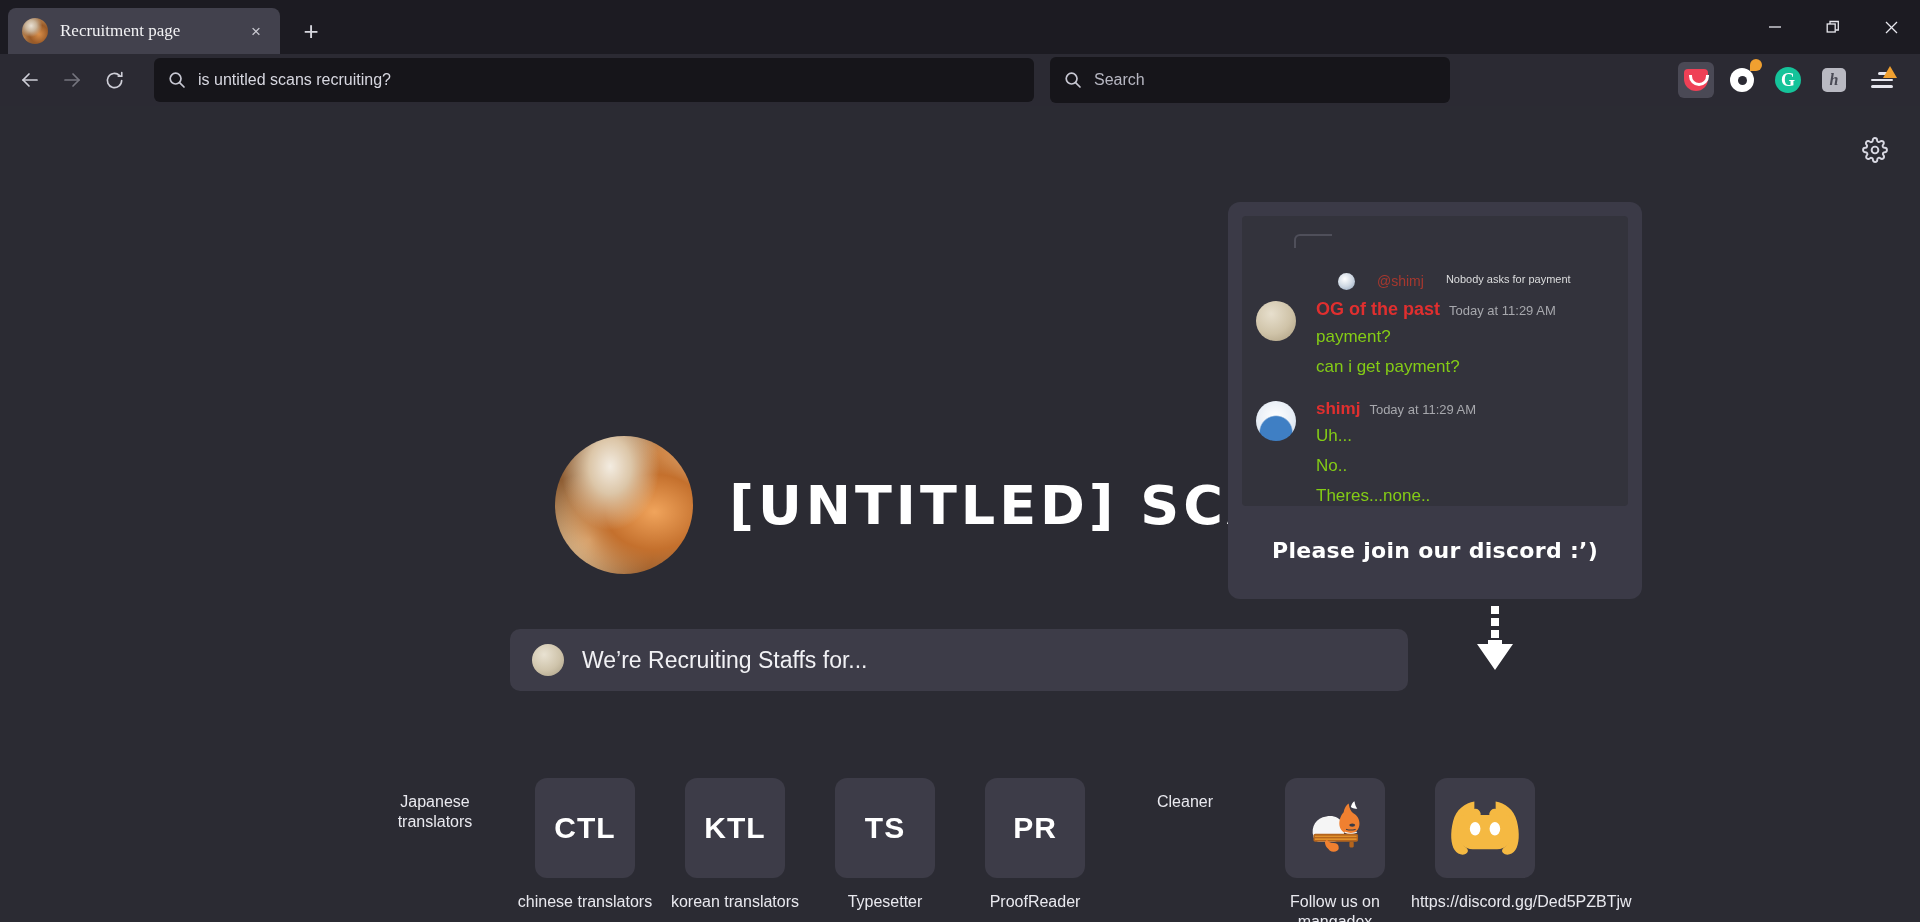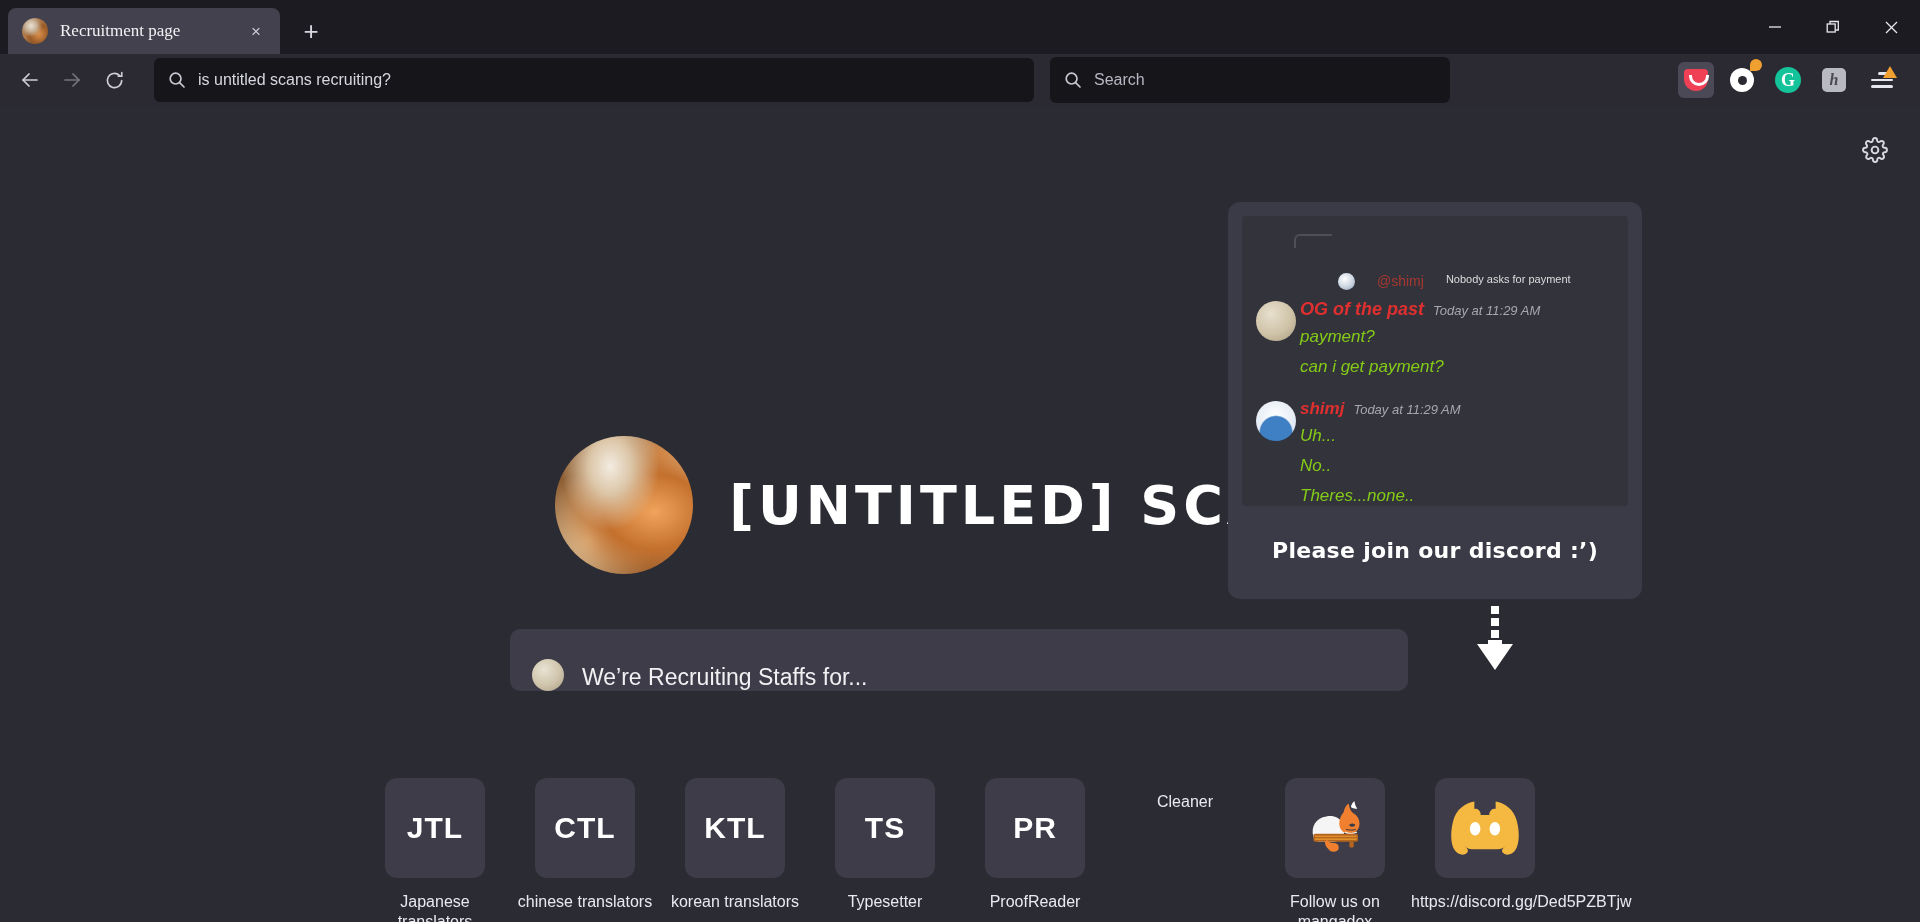--- a/index.html
+++ b/index.html
@@ -159,21 +159,21 @@
   .hero-title {
     color: #ffffff; font-size: 54px; letter-spacing: 4px;
     font-weight: 700; white-space: nowrap;
     font-family: "DejaVu Sans", sans-serif;
   }
 
   .recruit-banner {
     position: absolute; left: 510px; top: 523px;
     width: 898px; height: 62px;
     background: #3d3c48; border-radius: 10px;
-    display: flex; align-items: flex-end; gap: 18px; padding-left: 22px;
+    display: flex; align-items: center; gap: 18px; padding-left: 22px;
   }
   .recruit-avatar {
     width: 32px; height: 32px; border-radius: 50%; flex: 0 0 32px;
     background: radial-gradient(circle at 38% 33%, #e9e2d2 0%, #cfc4ab 55%, #a79c82 100%);
   }
   .recruit-text { color: #f1f1f4; font-size: 23px; }
 
   
   .roles {
     position: absolute; left: 0; right: 0; top: 672px;
@@ -219,21 +219,21 @@
     border-top-left-radius: 6px;
   }
   .reply-av {
     width: 17px; height: 17px; border-radius: 50%; flex: 0 0 17px;
     background: radial-gradient(circle at 40% 35%, #ffffff 0%, #cfd8e3 50%, #8fa3bb 100%);
     margin-left: 40px;
   }
   .reply-name { color: #c0392b; font-size: 14px; opacity: .82; white-space: nowrap; }
   .reply-msg { color: #dcddde; font-size: 11px; white-space: nowrap; }
 
-  .msg { display: flex; gap: 4px; margin-top: 6px; padding-left: 4px; font-style: italic; }
+  .msg { display: flex; gap: 20px; margin-top: 6px; padding-left: 4px; }
   .msg-av { width: 40px; height: 40px; border-radius: 50%; flex: 0 0 40px; margin-top: 2px; }
   .av-tan { background: radial-gradient(circle at 38% 32%, #e7dfcd 0%, #cfc3a8 55%, #a89a7c 100%); }
   .av-shimj {
     background:
       radial-gradient(circle at 50% 78%, #3f7fc4 0%, #3f7fc4 42%, transparent 46%),
       radial-gradient(circle at 48% 40%, #ffffff 0%, #e8eef6 55%, #c3d2e3 100%);
   }
   .msg-body { flex: 1 1 auto; min-width: 0; }
   .msg-head { display: flex; align-items: baseline; gap: 9px; }
   .msg-name { color: #e02f2f; font-size: 18px; font-weight: 700; }
@@ -370,21 +370,20 @@
     <svg width="50" height="70" viewBox="0 0 50 70">
       <rect x="21" y="2" width="8" height="8" fill="#ffffff"></rect>
       <rect x="21" y="14" width="8" height="8" fill="#ffffff"></rect>
       <rect x="21" y="26" width="8" height="8" fill="#ffffff"></rect>
       <path d="M25 66 L7 40 L18 40 L18 36 L32 36 L32 40 L43 40 Z" fill="#ffffff"></path>
     </svg>
   </div>
 
   <div class="roles">
     <div class="role">
-      <div class="role-box">JTL</div>
       <div class="role-label">Japanese translators</div>
     </div>
     <div class="role">
       <div class="role-box">CTL</div>
       <div class="role-label">chinese translators</div>
     </div>
     <div class="role">
       <div class="role-box">KTL</div>
       <div class="role-label">korean translators</div>
     </div>

